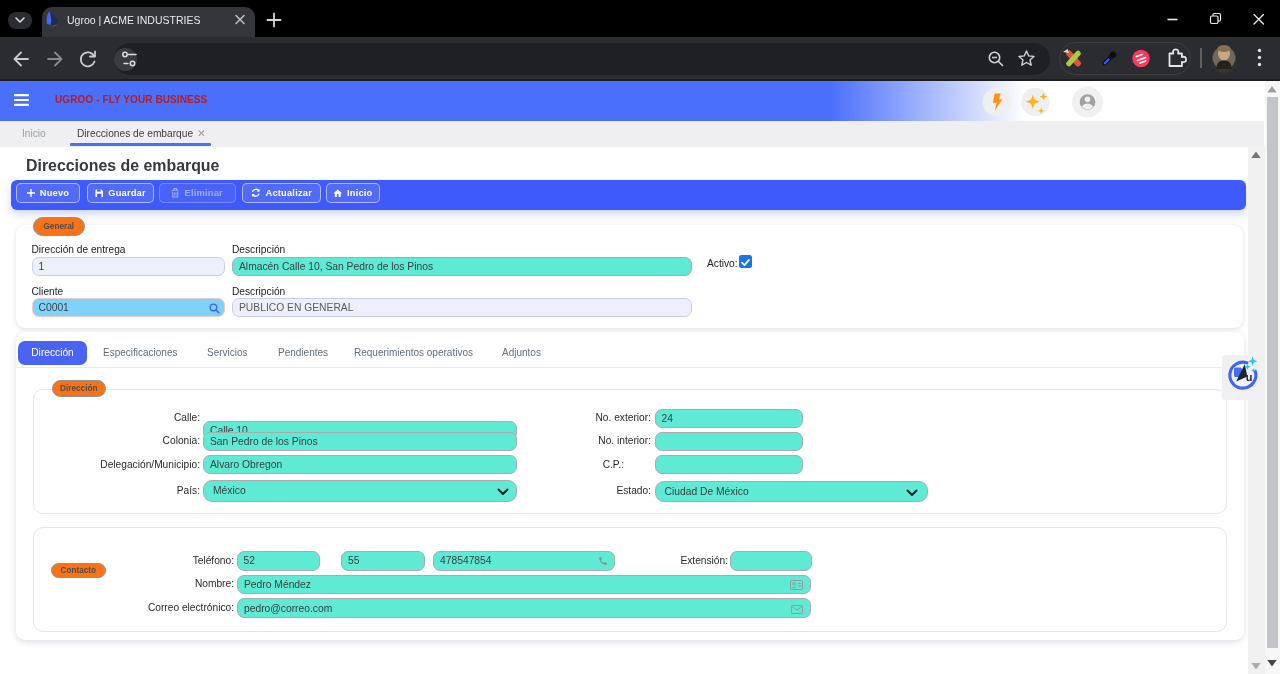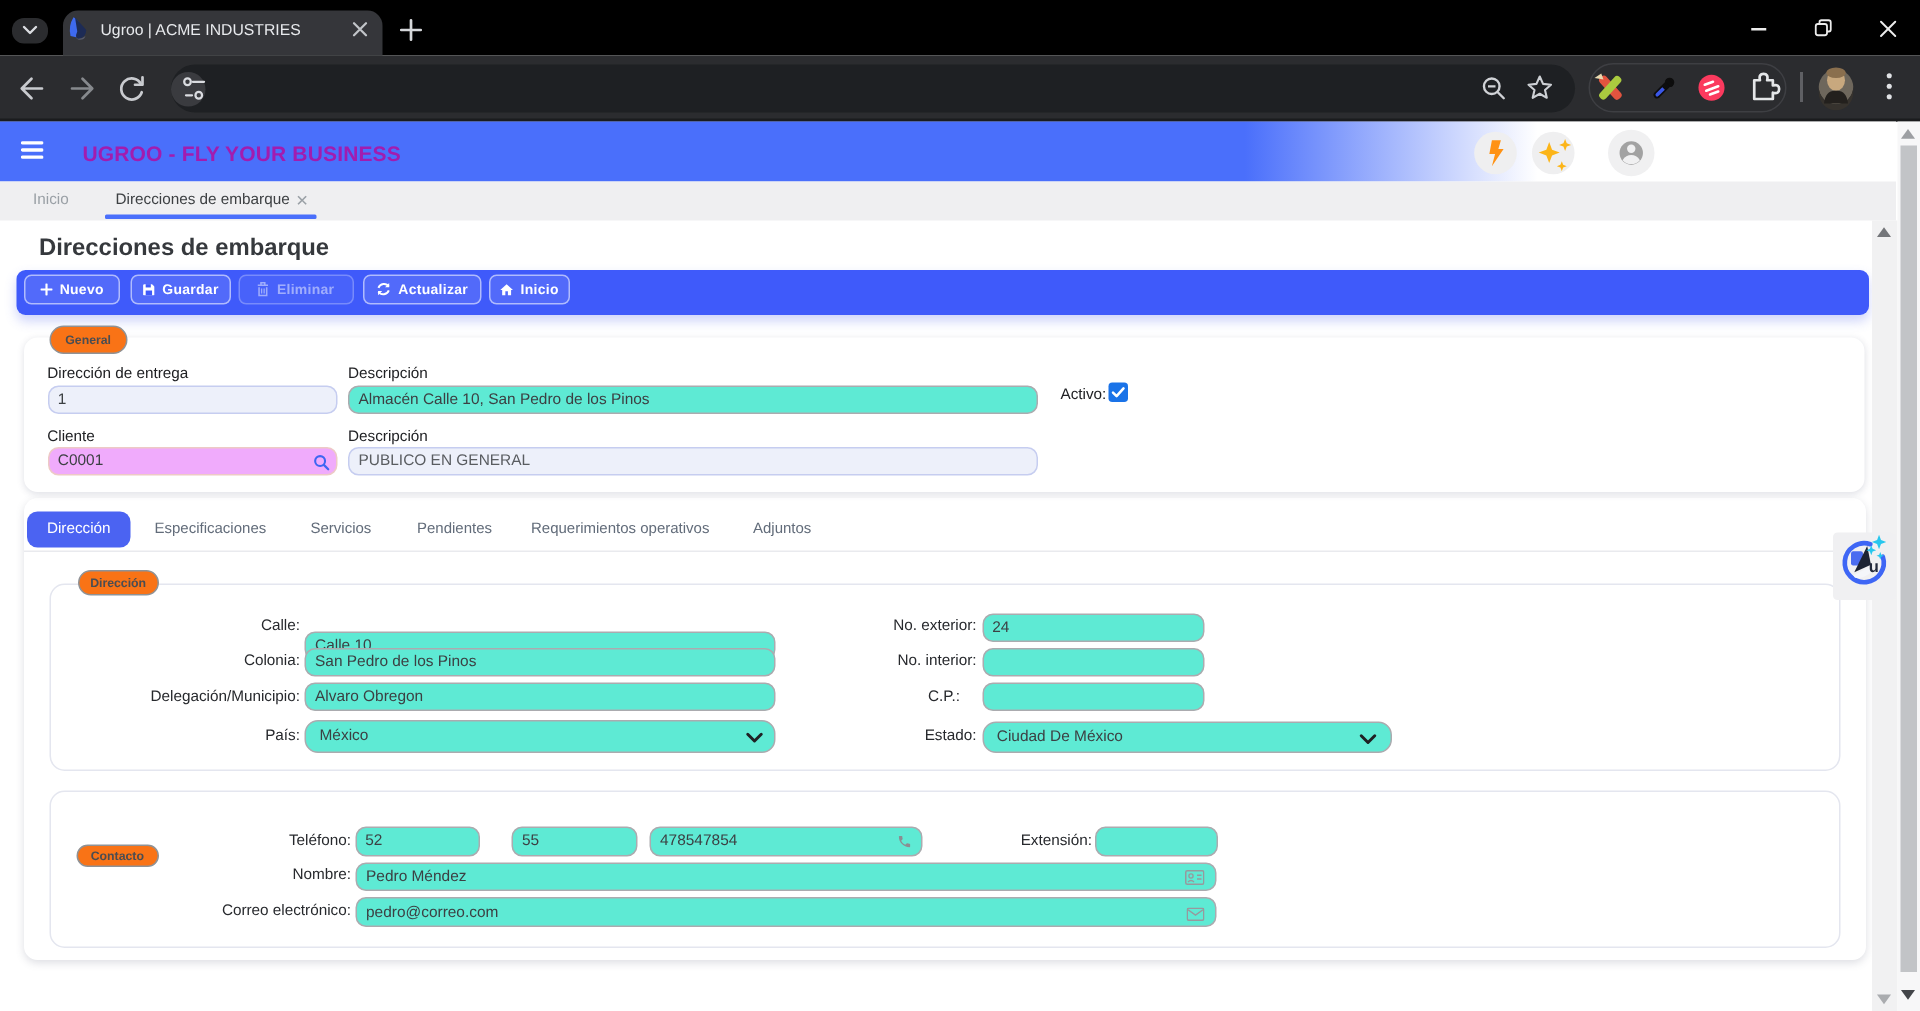--- a/index.html
+++ b/index.html
@@ -14,21 +14,21 @@
   #toolbar { left:0; top:37px; width:1280px; height:44px; background:#2b2c2f; border-bottom:2px solid #1b1c1e; }
   #urlpill { left:114px; top:43px; width:936px; height:32px; border-radius:16px; background:#1e2023; }
   #tunecircle { left:114px; top:47.5px; width:23px; height:23px; border-radius:50%; background:#3a3b3f; }
   #urltext { left:147px; top:51px; font-size:13.8px; color:#e8eaed; white-space:nowrap; }
   #urltext .dim { color:#9aa0a6; }
   #extoval { left:1059px; top:42px; width:132px; height:33px; border-radius:17px; border:1px solid #3e3f43; }
   #sep { left:1200px; top:48px; width:2px; height:20px; background:#5f6064; }
   
   #appheader { left:0; top:81px; width:1264px; height:40px;
      background:linear-gradient(90deg, #4a6ffb 0px, #4a6ffb 830px, #ffffff 1025px); }
-  #apptitle { left:55px; top:93.5px; font-size:14px; font-weight:bold; color:#a21caf; letter-spacing:0.1px; white-space:nowrap; }
+  #apptitle { left:55px; top:93.5px; font-size:10px; font-weight:bold; color:#b91c1c; letter-spacing:0.1px; white-space:nowrap; }
   #admintext { left:1114px; top:95px; font-size:11.8px; color:#4c4f54; font-weight:bold; letter-spacing:-0.2px; white-space:nowrap;margin-top:27px; }
   #tabstrip { left:0; top:121px; width:1264px; height:26px; background:#efeff1; }
   .stab { top:127.5px; font-size:10.2px; white-space:nowrap; }
   #underline { left:70px; top:143px; width:141px; height:3px; background:#4a6ffb; border-radius:1px; }
   #h1 { left:26px; top:156.5px; font-size:15.9px; font-weight:bold; color:#36393d; white-space:nowrap; }
   #btoolbar { left:11px; top:180px; width:1235px; height:29.5px; border-radius:6px; background:#3f5afa;
      box-shadow:0 4px 8px rgba(90,110,240,.30); }
   .tbtn { top:183px; height:19.5px; border:1px solid rgba(255,255,255,.55); border-radius:5px;
      background:rgba(255,255,255,.10); color:#fff; font-size:9.3px; font-weight:bold;
      display:flex; align-items:center; justify-content:center; gap:5px; letter-spacing:.2px; }
@@ -211,21 +211,21 @@
     <div class="abs inp inpro" style="left:31.5px;top:256.5px;width:193.5px;height:19.5px;">1</div>
     <div class="abs inp" style="left:232px;top:256.5px;width:460px;height:19.5px;">Almacén Calle 10, San Pedro de los Pinos</div>
     <div class="abs lbl" style="left:707px;top:258px;">Activo:</div>
     <div class="abs" style="left:739px;top:254.5px;width:13px;height:13px;background:#1a73e8;border-radius:2.5px;">
       <svg width="13" height="13" viewBox="0 0 13 13">
           <path d="M3 6.7 L5.4 9.1 L10 3.9" fill="none" stroke="#fff" stroke-width="1.7" stroke-linecap="round" stroke-linejoin="round"></path>
         </svg>
     </div>
     <div class="abs lbl" style="left:31.5px;top:285.5px;">Cliente</div>
     <div class="abs lbl" style="left:232px;top:285.5px;">Descripción</div>
-    <div class="abs inp" style="left:31.5px;top:297.5px;width:193.5px;height:19.5px;background:#f0abfc;border-color:#edcac6;">C0001
+    <div class="abs inp" style="left:31.5px;top:297.5px;width:193.5px;height:19.5px;background:#7dd3fc;border-color:#edcac6;">C0001
       <svg class="abs" style="right:4px;top:4.5px;" width="11" height="11" viewBox="0 0 11 11">
           <circle cx="4.4" cy="4.4" r="3.3" fill="none" stroke="#3d66f2" stroke-width="1.4"></circle>
           <path d="M6.9 6.9 L9.8 9.8" stroke="#3d66f2" stroke-width="1.5" stroke-linecap="round"></path>
         </svg>
     </div>
     <div class="abs inp inpro" style="left:232px;top:297.5px;width:460px;height:19.5px;color:#595c60;">PUBLICO EN GENERAL</div>
   </div>
 
   <div id="tabrow" class="abs" style="left:0;top:0;">
     <div class="abs" style="left:16px;top:367px;width:1228px;height:1px;background:#e9eaee;"></div>
@@ -242,21 +242,21 @@
     <div class="abs rlbl" style="left:60px;top:412px;width:140px;">Calle:</div>
     <div class="abs inp" style="left:203px;top:401px;width:314px;height:19px;margin-top:20px;">Calle 10</div>
     <div class="abs rlbl" style="left:511px;top:412px;width:140px;">No. exterior:</div>
     <div class="abs inp" style="left:654.5px;top:408.5px;width:148px;height:19px;">24</div>
     <div class="abs rlbl" style="left:60px;top:435px;width:140px;">Colonia:</div>
     <div class="abs inp" style="left:203px;top:431.5px;width:314px;height:19px;">San Pedro de los Pinos</div>
     <div class="abs rlbl" style="left:511px;top:435px;width:140px;">No. interior:</div>
     <div class="abs inp" style="left:654.5px;top:431.5px;width:148px;height:19px;"></div>
     <div class="abs rlbl" style="left:60px;top:458.5px;width:140px;">Delegación/Municipio:</div>
     <div class="abs inp" style="left:203px;top:454.5px;width:314px;height:19px;">Alvaro Obregon</div>
-    <div class="abs rlbl" style="left:500px;top:458.5px;width:140px;">C.P.:</div>
+    <div class="abs rlbl" style="left:484px;top:458.5px;width:140px;">C.P.:</div>
     <div class="abs inp" style="left:654.5px;top:454.5px;width:148px;height:19px;"></div>
     <div class="abs rlbl" style="left:60px;top:484.5px;width:140px;">País:</div>
     <div class="abs inp" style="left:203px;top:480px;width:314px;height:21.5px;border-radius:9px;padding-left:9px;">México
       <svg class="abs" style="right:7px;top:7px;" width="12" height="8" viewBox="0 0 12 8">
           <path d="M1.5 1.5 L6 6 L10.5 1.5" fill="none" stroke="#1f2124" stroke-width="2" stroke-linecap="round" stroke-linejoin="round"></path>
         </svg>
     </div>
     <div class="abs rlbl" style="left:511px;top:484.5px;width:140px;">Estado:</div>
     <div class="abs inp" style="left:654.5px;top:480.5px;width:273px;height:21.5px;border-radius:9px;padding-left:9px;">Ciudad De México
       <svg class="abs" style="right:9px;top:7px;" width="12" height="8" viewBox="0 0 12 8">

